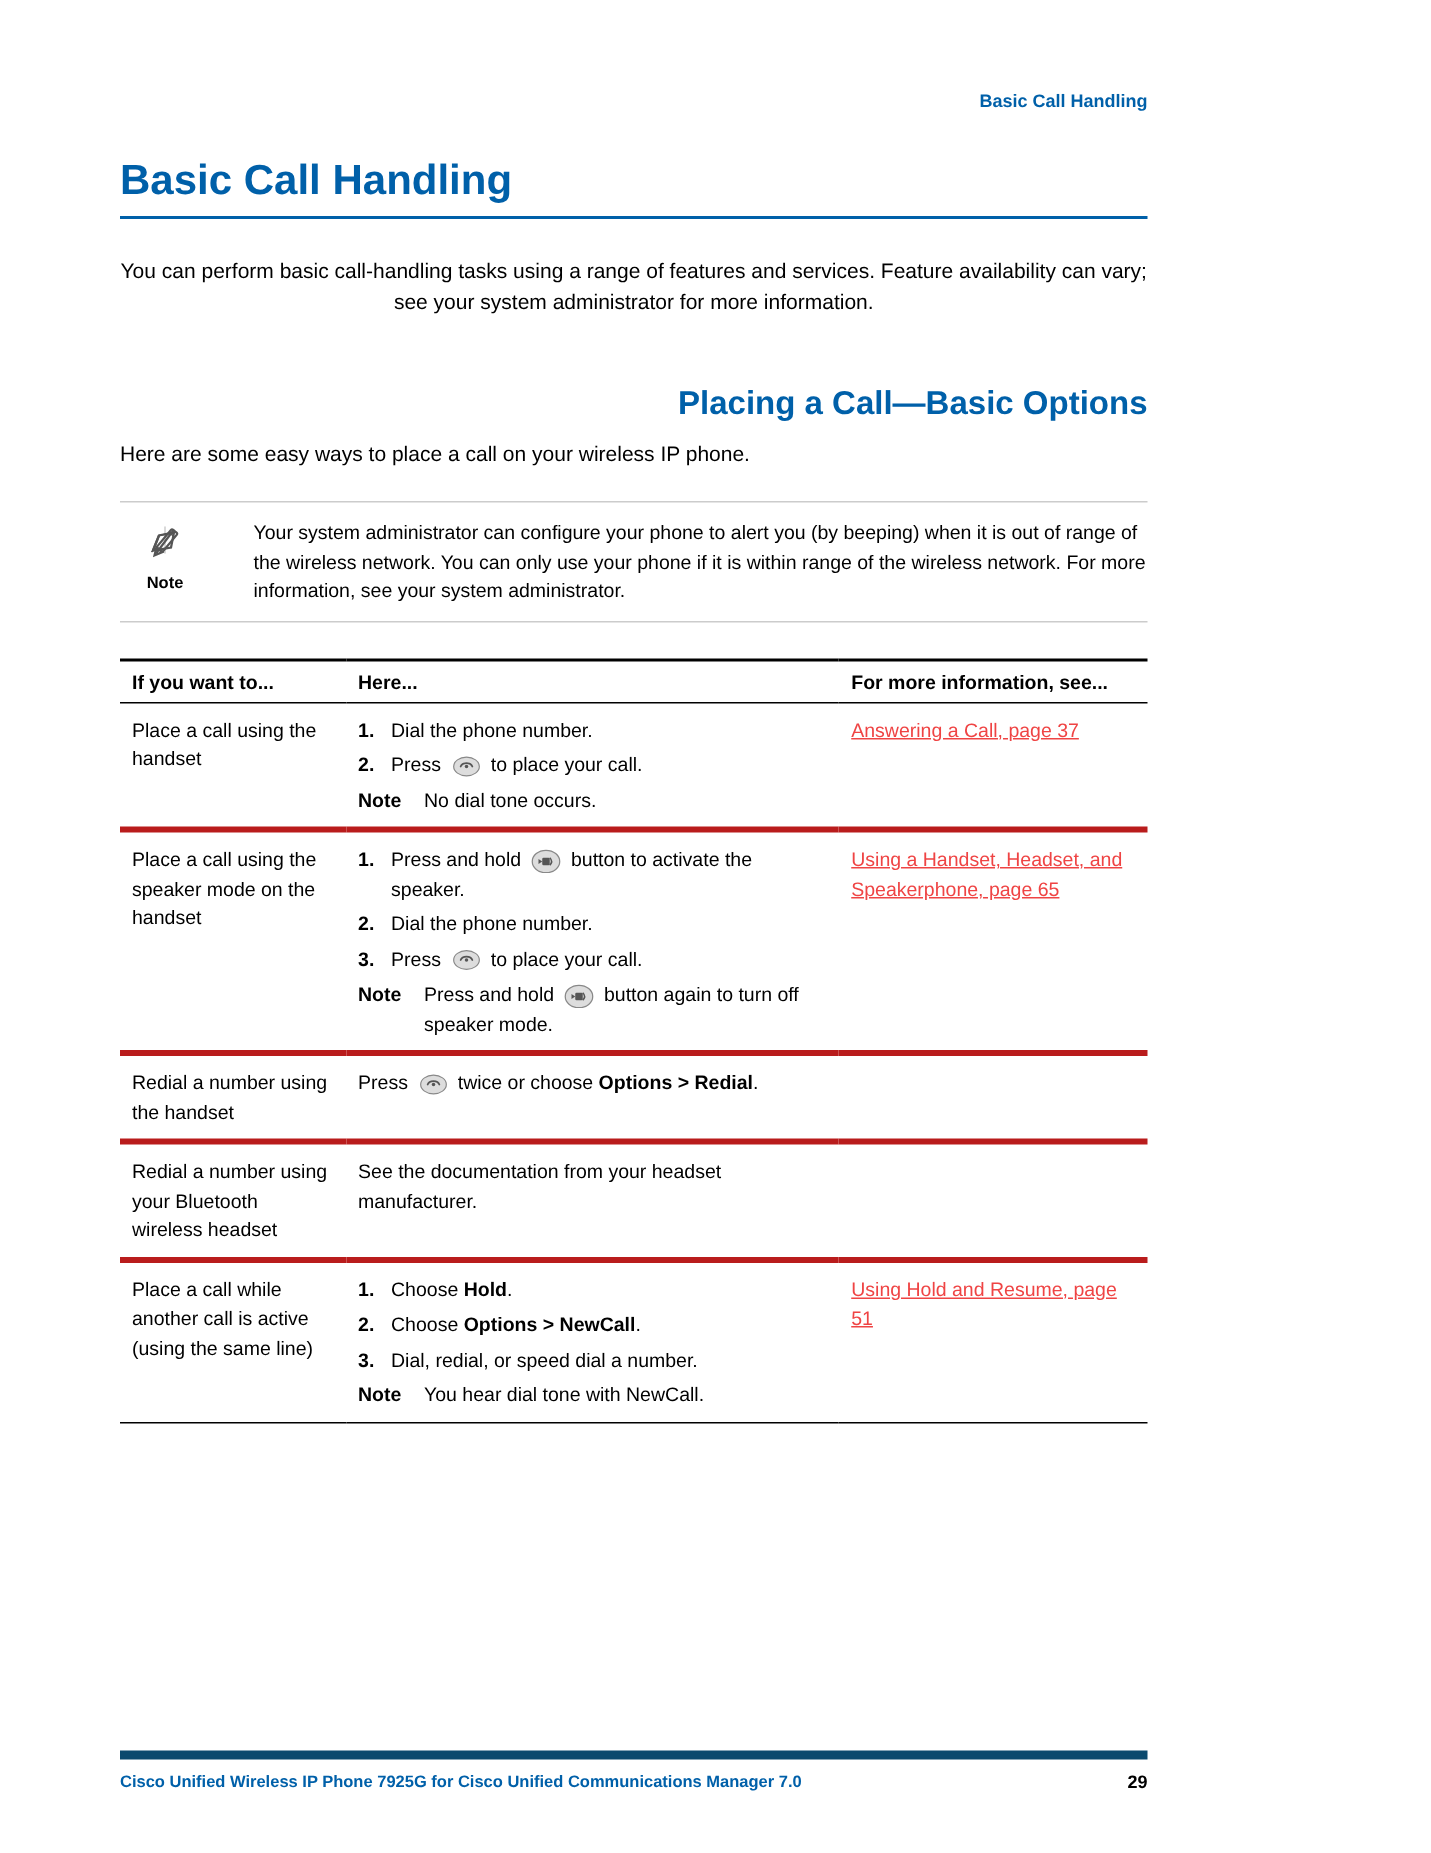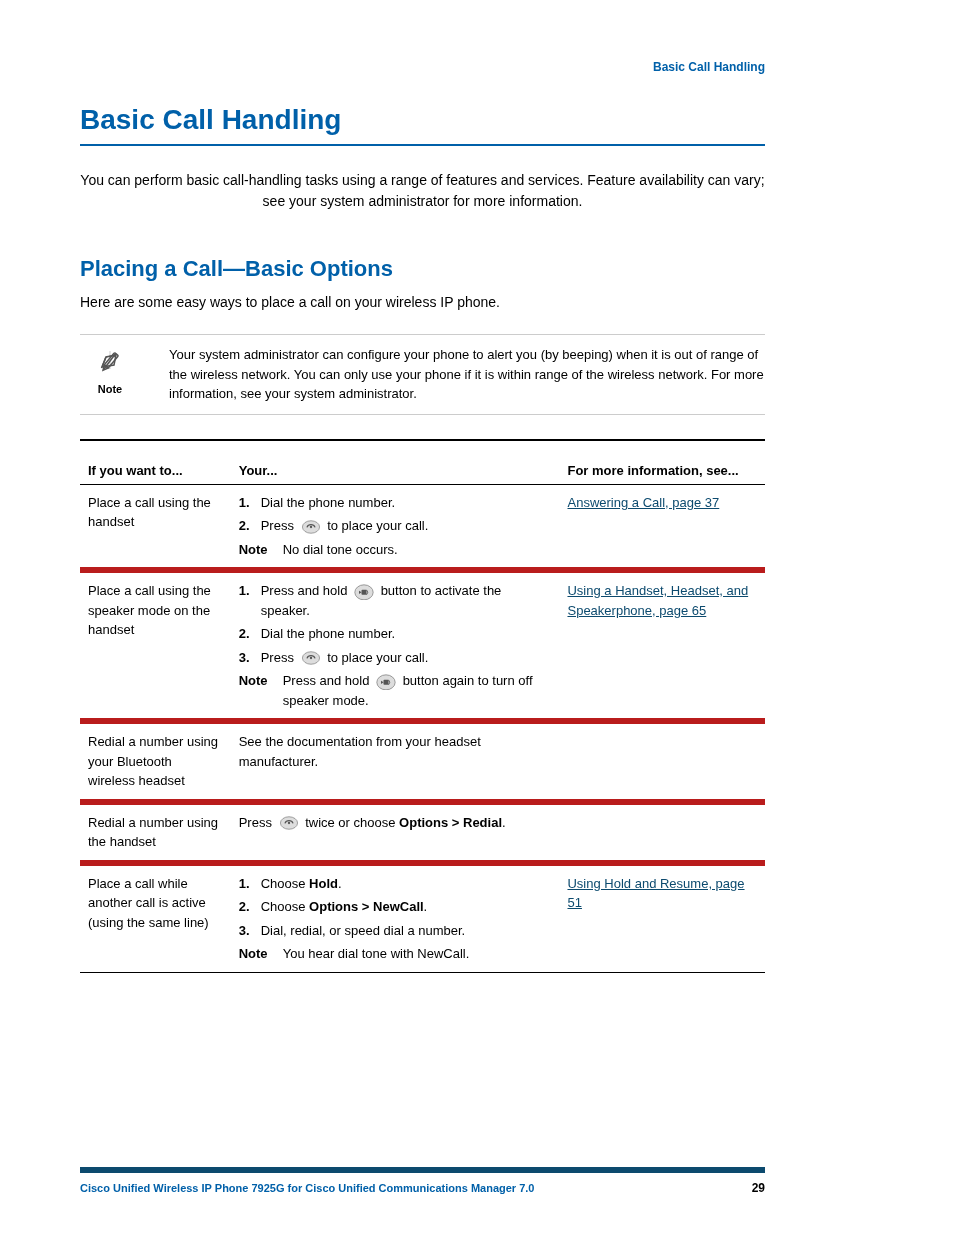--- a/index.html
+++ b/index.html
@@ -41,20 +41,21 @@
       line-height: 1.5;
       margin-bottom: 44px;
       max-width: 780px;
       text-align: center;
     }
     .section-title {
       font-size: 22px;
       font-weight: bold;
       color: #0060a9;
       margin-bottom: 12px;
+      text-align: right;
     }
     .section-subtitle {
       font-size: 14px;
       margin-bottom: 24px;
     }
     .note-box {
       display: flex;
       align-items: flex-start;
       border-top: 1px solid #ccc;
       border-bottom: 1px solid #ccc;
@@ -87,39 +88,39 @@
     .main-table {
       width: 100%;
       border-collapse: collapse;
       margin-bottom: 30px;
       font-size: 13px;
     }
     .main-table th {
       text-align: left;
       font-weight: bold;
       font-size: 13px;
-      padding: 22px 10px 6px 8px;
+      padding: 6px 10px 6px 8px;
       border-top: 2px solid #000;
       border-bottom: 1px solid #000;
       vertical-align: bottom;
     }
     .main-table td {
       padding: 8px 10px 8px 8px;
       vertical-align: top;
-      border-bottom: 6px solid #b91c1c;
+      border-bottom: 4px solid #b91c1c;
       line-height: 1.5;
     }
     .main-table tr:last-child td {
       border-bottom: 1px solid #000;
     }
     .col-if { width: 22%; }
     .col-then { width: 48%; }
     .col-more { width: 30%; }
     .link-text {
-      color: #0c4a6e;
+      color: #ef4444;
       text-decoration: underline;
     }
     .step-list {
       list-style: none;
       padding: 0;
     }
     .step-list li {
       margin-bottom: 4px;
       display: flex;
       align-items: flex-start;
@@ -215,21 +216,21 @@
       </span>
       <span class="note-label">Note</span>
     </div>
     <div class="note-text">Your system administrator can configure your phone to alert you (by beeping) when it is out of range of the wireless network. You can only use your phone if it is within range of the wireless network. For more information, see your system administrator.</div>
   </div>
 
   <table class="main-table">
     <thead>
       <tr>
         <th class="col-if">If you want to...</th>
-        <th class="col-then">Your...</th>
+        <th class="col-then">Here...</th>
         <th class="col-more">For more information, see...</th>
       </tr>
     </thead>
     <tbody id="table-body">
     <tr>
           <td class="col-if">Place a call using the handset</td>
           <td class="col-then">
             <ul class="step-list">
               <li>
                 <span class="step-num">1.</span>
@@ -283,34 +284,34 @@
                     <ellipse cx="12" cy="10" rx="11" ry="9" fill="#ddd" stroke="#888" stroke-width="1"></ellipse>
                     <rect x="9" y="7" width="6" height="6" rx="1" fill="#555"></rect>
                     <path d="M9 10 L6 8 L6 12 Z" fill="#555"></path>
                     <path d="M15 7 Q18 10 15 13" stroke="#555" stroke-width="1.2" fill="none"></path>
                   </svg></span> button again to turn off speaker mode.</span>
             </div>
           </td>
           <td class="col-more"><span class="link-text">Using a Handset, Headset, and Speakerphone, page 65</span></td>
         </tr>
         <tr>
-          <td class="col-if">Redial a number using your Bluetooth wireless headset</td>
-          <td class="col-then">See the documentation from your headset manufacturer.</td>
-          <td class="col-more"></td>
-        </tr>
-        <tr>
           <td class="col-if">Redial a number using the handset</td>
           <td class="col-then">Press <span class="phone-icon"><svg viewBox="0 0 24 18" fill="none" xmlns="http://www.w3.org/2000/svg">
                 <ellipse cx="12" cy="9" rx="11" ry="8" fill="#ddd" stroke="#888" stroke-width="1"></ellipse>
                 <path d="M7 9 Q8 6 12 6 Q16 6 17 9" stroke="#555" stroke-width="1.5" fill="none" stroke-linecap="round"></path>
                 <circle cx="12" cy="9" r="1.5" fill="#555"></circle>
               </svg></span> twice or choose <strong>Options &gt; Redial</strong>.</td>
           <td class="col-more"></td>
         </tr>
         <tr>
+          <td class="col-if">Redial a number using your Bluetooth wireless headset</td>
+          <td class="col-then">See the documentation from your headset manufacturer.</td>
+          <td class="col-more"></td>
+        </tr>
+        <tr>
           <td class="col-if">Place a call while another call is active (using the same line)</td>
           <td class="col-then">
             <ul class="step-list">
               <li>
                 <span class="step-num">1.</span>
                 <span>Choose <strong>Hold</strong>.</span>
               </li>
               <li>
                 <span class="step-num">2.</span>
                 <span>Choose <strong>Options &gt; NewCall</strong>.</span>

